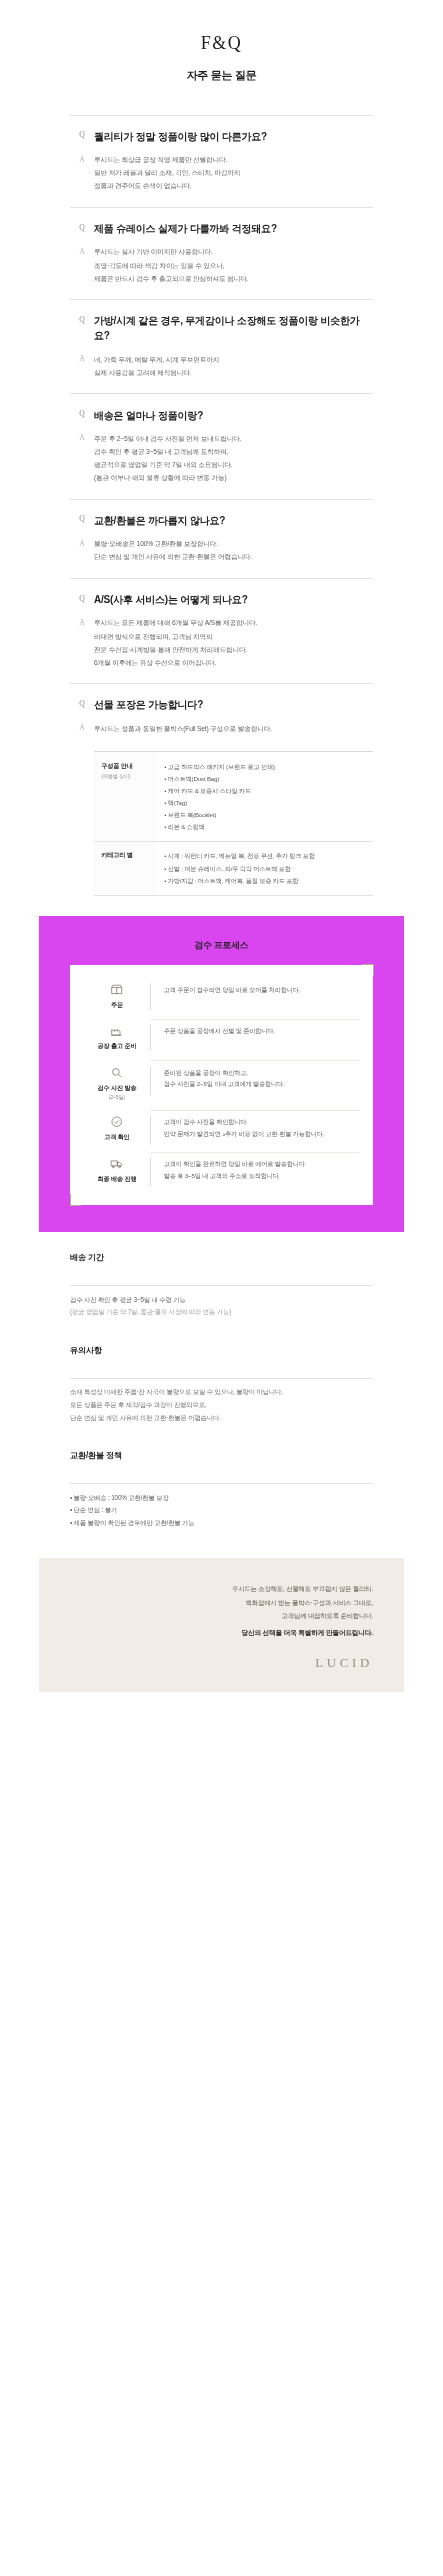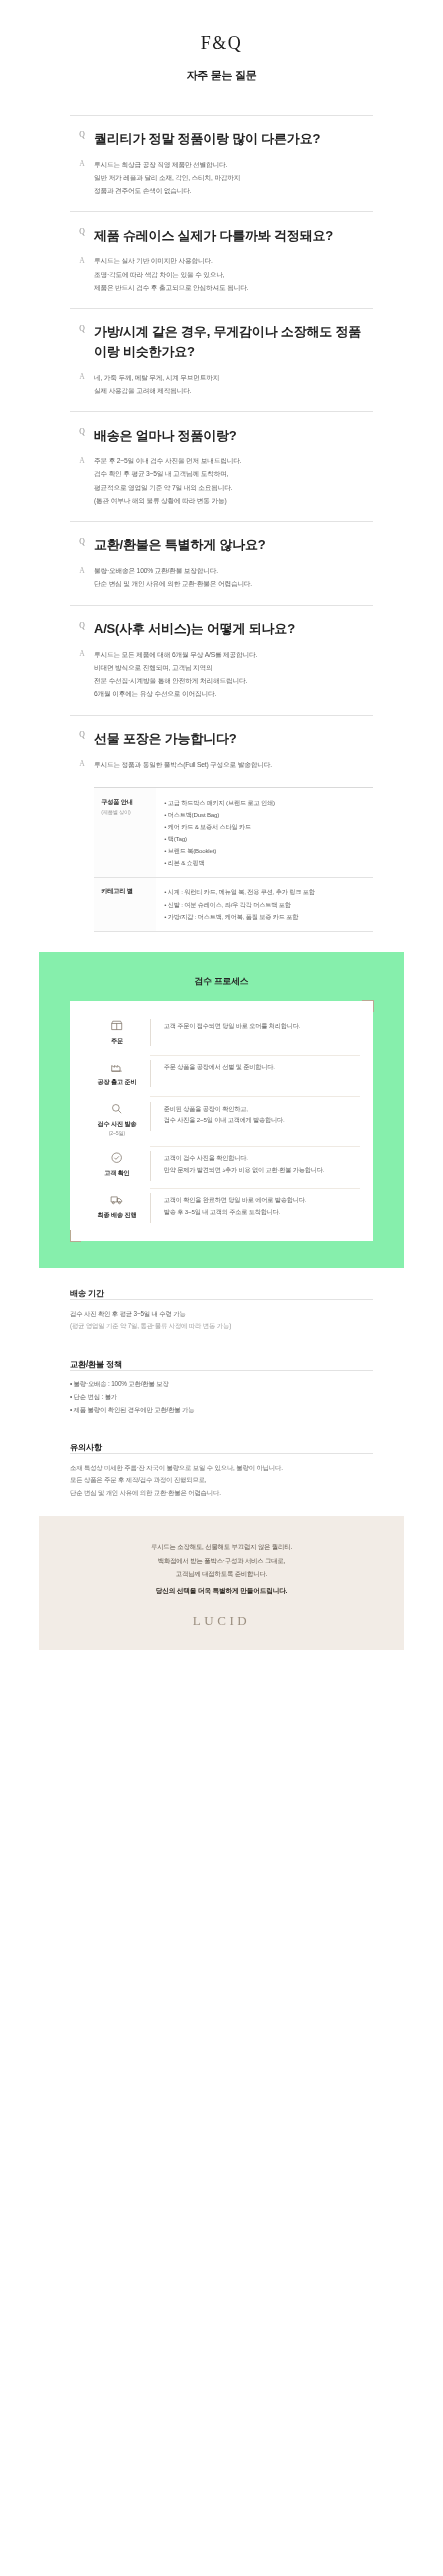--- a/index.html
+++ b/index.html
@@ -44,21 +44,21 @@
     font-family: "Liberation Serif", serif;
     font-size: 7.7px;
     color: #9a9a9a;
     text-align: center;
     line-height: 1.5;
     padding-top: 0.5px;
   }
   .faq-q .mark { color: #8d8d8d; }
   .faq-a .mark { color: #b3b3b3; }
   .q-text {
-    font-size: 13px;
+    font-size: 10px;
     font-weight: bold;
     color: #232323;
     letter-spacing: -0.2px;
     line-height: 1.5;
   }
   .a-text {
     font-size: 6.7px;
     color: #5d5d5d;
     line-height: 1.95;
     letter-spacing: -0.2px;
@@ -94,21 +94,21 @@
     padding: 8.2px 5.2px 8.2px 8.2px;
     font-size: 6.2px;
     color: #5d5d5d;
     line-height: 1.95;
     letter-spacing: -0.2px;
   }
   .gift-td .line { display: block; }
 
   
   .process-section {
-    background: #86efac;
+    background: #d946ef;
     margin-top: 19.6px;
     padding: 24px 31px 27px;
   }
   .process-title {
     text-align: center;
     font-size: 8.8px;
     font-weight: bold;
     color: #242424;
     letter-spacing: -0.2px;
     margin: 0 0 13.4px 0;
@@ -180,21 +180,21 @@
   .step-sep { height: 0.5px; background: #efeae3; margin-left: 67px; }
 
   
   .band { padding: 20.6px 31px 5.2px; }
   .band-title {
     font-size: 8.2px;
     font-weight: bold;
     color: #222222;
     letter-spacing: -0.2px;
     margin: 0 0 7.2px 0;
-    padding-bottom: 0;
+    padding-bottom: 22px;
     border-bottom: 0.5px solid #e2e2e2;
   }
   .band-text {
     font-size: 6.4px;
     color: #5d5d5d;
     line-height: 2.0;
     letter-spacing: -0.2px;
   }
   .band-text .line { display: block; }
   .band-text .muted { color: #9a9a9a; }
@@ -204,23 +204,23 @@
     color: #5d5d5d;
     line-height: 2.0;
     letter-spacing: -0.2px;
   }
   .band.caution .band-title { color: #222; }
   .band.caution .band-text { color: #6a6a6a; }
 
   
   .footer {
     background: #f2ece6;
-    margin-top: 11px;
+    margin-top: 23px;
     padding: 24px 31px 20.6px;
-    text-align: center;
+    text-align: right;
   }
   .footer-line {
     display: block;
     font-size: 6.4px;
     color: #5a5147;
     line-height: 2.1;
     letter-spacing: -0.2px;
   }
   .footer-strong {
     display: block;
@@ -306,21 +306,21 @@
           <span class="line">검수 확인 후 평균 3~5일 내 고객님께 도착하며,</span>
           <span class="line">평균적으로 영업일 기준 약 7일 내외 소요됩니다.</span>
           <span class="line">(통관 여부나 해외 물류 상황에 따라 변동 가능)</span>
         </div>
       </div>
     </div>
 
     <div class="faq-item">
       <div class="faq-row faq-q">
         <div class="mark">Q</div>
-        <div class="q-text">교환/환불은 특별하게 않나요?</div>
+        <div class="q-text">교환/환불은 까다롭지 않나요?</div>
       </div>
       <div class="faq-row faq-a">
         <div class="mark">A</div>
         <div class="a-text">
           <span class="line">불량·오배송은 100% 교환/환불 보장합니다.</span>
           <span class="line">단순 변심 및 개인 사유에 의한 교환·환불은 어렵습니다.</span>
         </div>
       </div>
     </div>
 
@@ -484,38 +484,38 @@
   </div>
 
   <div class="band">
     <div class="band-title">배송 기간</div>
     <div class="band-text">
       <span class="line">검수 사진 확인 후 평균 3~5일 내 수령 가능</span>
       <span class="line muted">(평균 영업일 기준 약 7일, 통관·물류 사정에 따라 변동 가능)</span>
     </div>
   </div>
 
+  <div class="band caution">
+    <div class="band-title">유의사항</div>
+    <div class="band-text">
+      <span class="line">소재 특성상 미세한 주름·잔 자국이 불량으로 보일 수 있으나, 불량이 아닙니다.</span>
+      <span class="line">모든 상품은 주문 후 제작/검수 과정이 진행되므로,</span>
+      <span class="line">단순 변심 및 개인 사유에 의한 교환·환불은 어렵습니다.</span>
+    </div>
+  </div>
+
   <div class="band">
     <div class="band-title">교환/환불 정책</div>
     <ul class="band-list">
       <li>• 불량·오배송 : 100% 교환/환불 보장</li>
       <li>• 단순 변심 : 불가</li>
       <li>• 제품 불량이 확인된 경우에만 교환/환불 가능</li>
     </ul>
   </div>
 
-  <div class="band caution">
-    <div class="band-title">유의사항</div>
-    <div class="band-text">
-      <span class="line">소재 특성상 미세한 주름·잔 자국이 불량으로 보일 수 있으나, 불량이 아닙니다.</span>
-      <span class="line">모든 상품은 주문 후 제작/검수 과정이 진행되므로,</span>
-      <span class="line">단순 변심 및 개인 사유에 의한 교환·환불은 어렵습니다.</span>
-    </div>
-  </div>
-
   <div class="footer">
     <span class="footer-line">루시드는 소장해도, 선물해도 부끄럽지 않은 퀄리티.</span>
     <span class="footer-line">백화점에서 받는 풀박스·구성과 서비스 그대로,</span>
     <span class="footer-line">고객님께 대접하도록 준비합니다.</span>
     <span class="footer-strong">당신의 선택을 더욱 특별하게 만들어드립니다.</span>
     <div class="footer-logo">LUCID</div>
   </div>
 
 </div>
 

